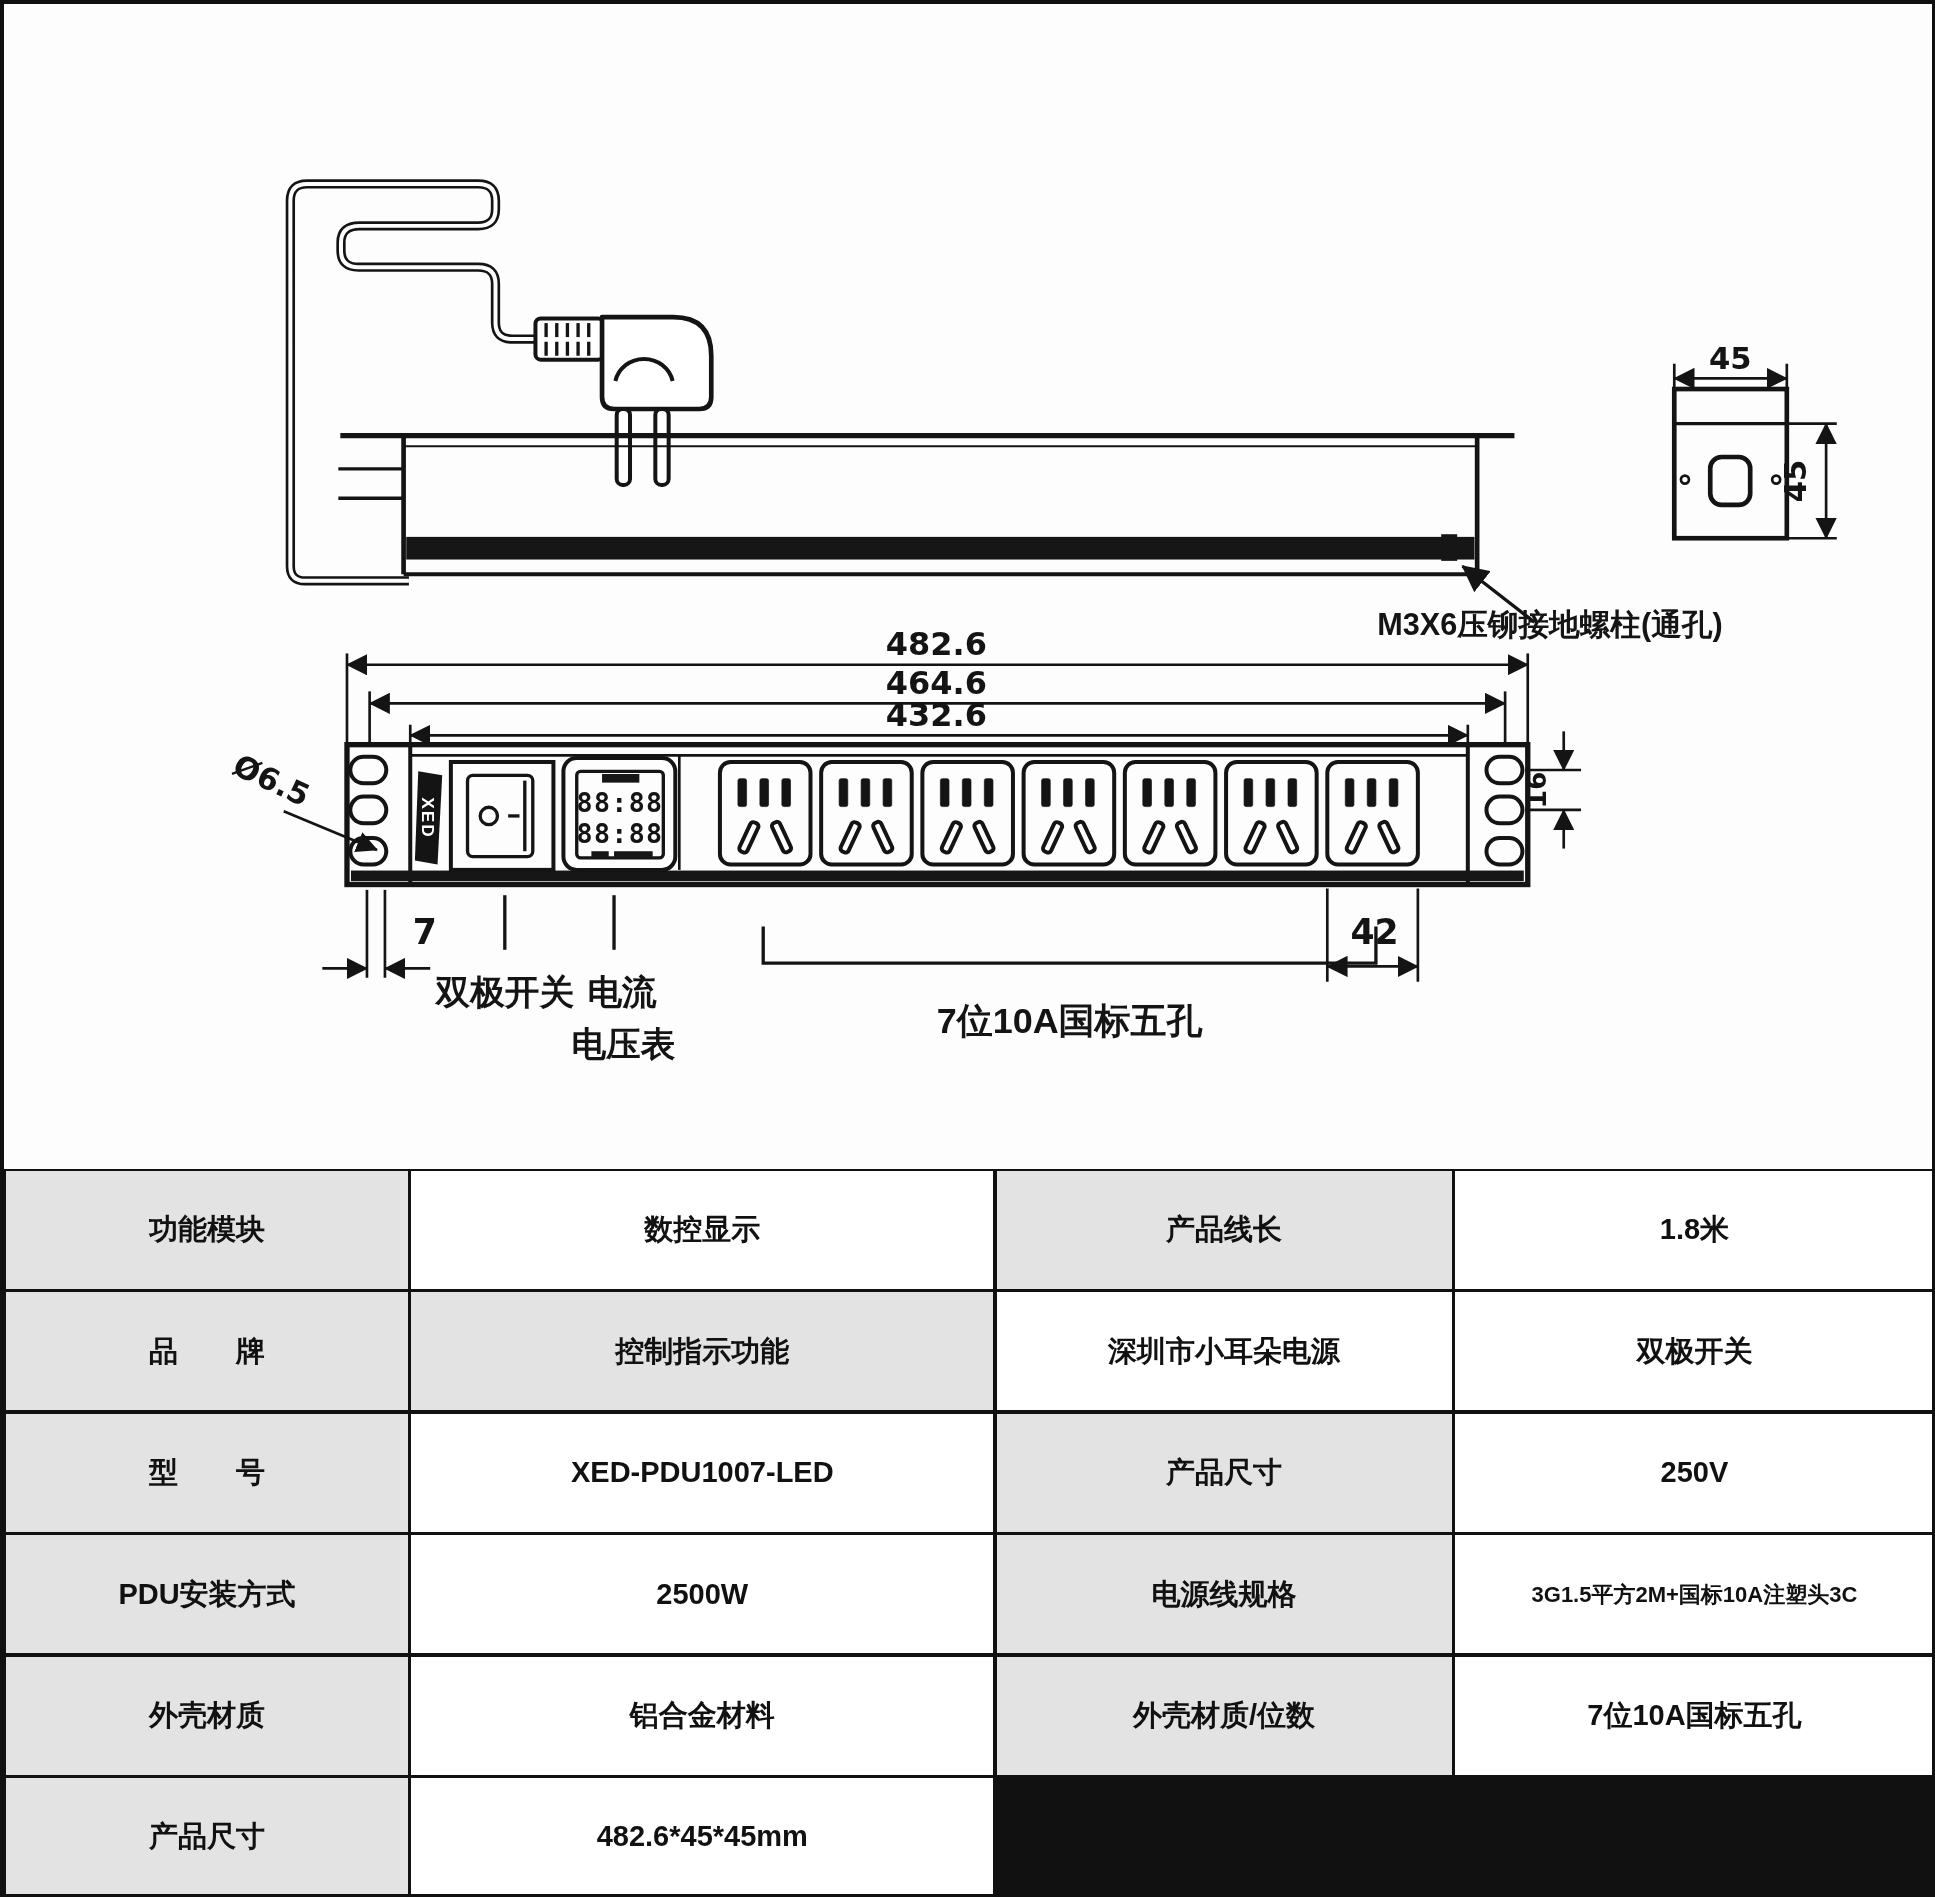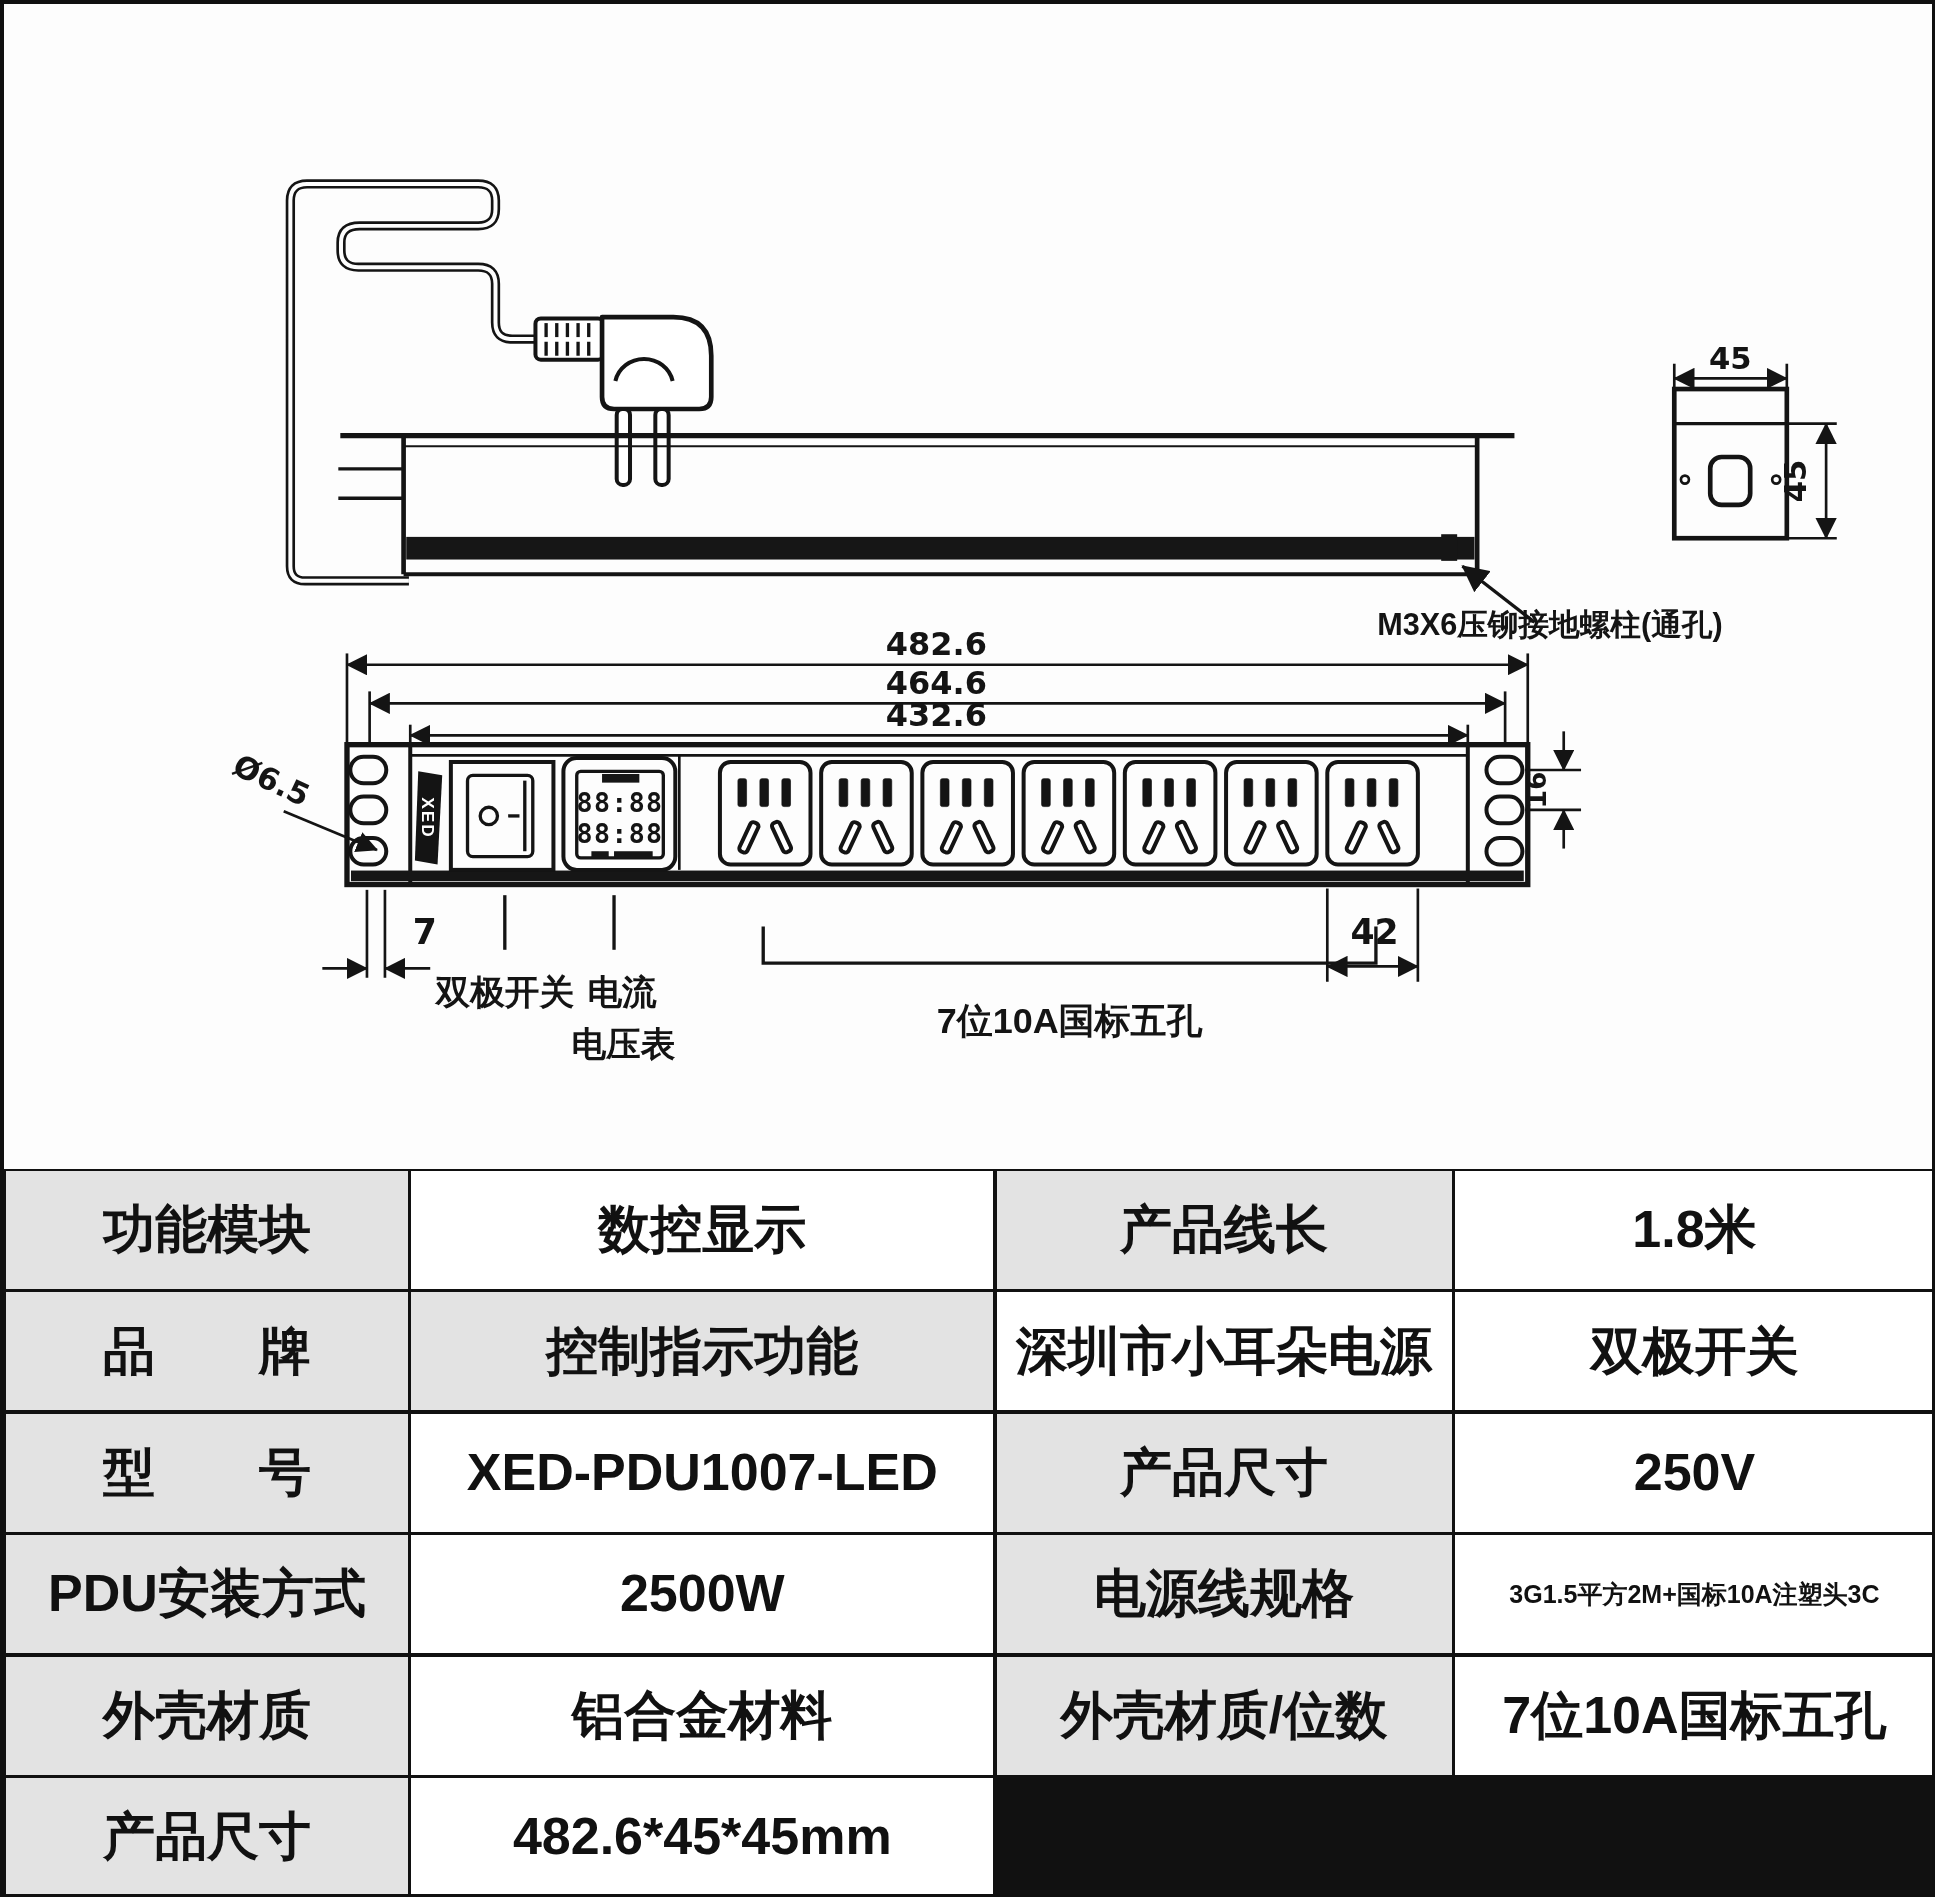--- a/index.html
+++ b/index.html
@@ -24,28 +24,28 @@
     display:grid;
     grid-template-columns:402px 582px 455px 1fr;
     grid-template-rows:repeat(6,1fr);
     background:#111;
     gap:3.3px;
     border:2px solid #111;
   }
   .cell{
     display:flex;align-items:center;justify-content:center;
     text-align:center;
-    font-size:52px;font-weight:600;
+    font-size:29px;font-weight:600;
     line-height:1.15;
     background:#fff;
     overflow:hidden;
     white-space:nowrap;
   }
   .cell.label{background:#e3e3e3;}
-  .cell.small{font-size:25px;}
+  .cell.small{font-size:22px;}
 </style>
 </head>
 <body>
 
 <div class="canvas">
 
   <svg class="drawing" width="1936" height="1169" viewBox="0 0 2907 1755">
     <defs>
       <marker id="ah" viewBox="0 0 10 10" refX="9.5" refY="5" markerWidth="8" markerHeight="8" orient="auto-start-reverse">
         <path d="M0 0 L10 5 L0 10 z" fill="#141414"></path>

